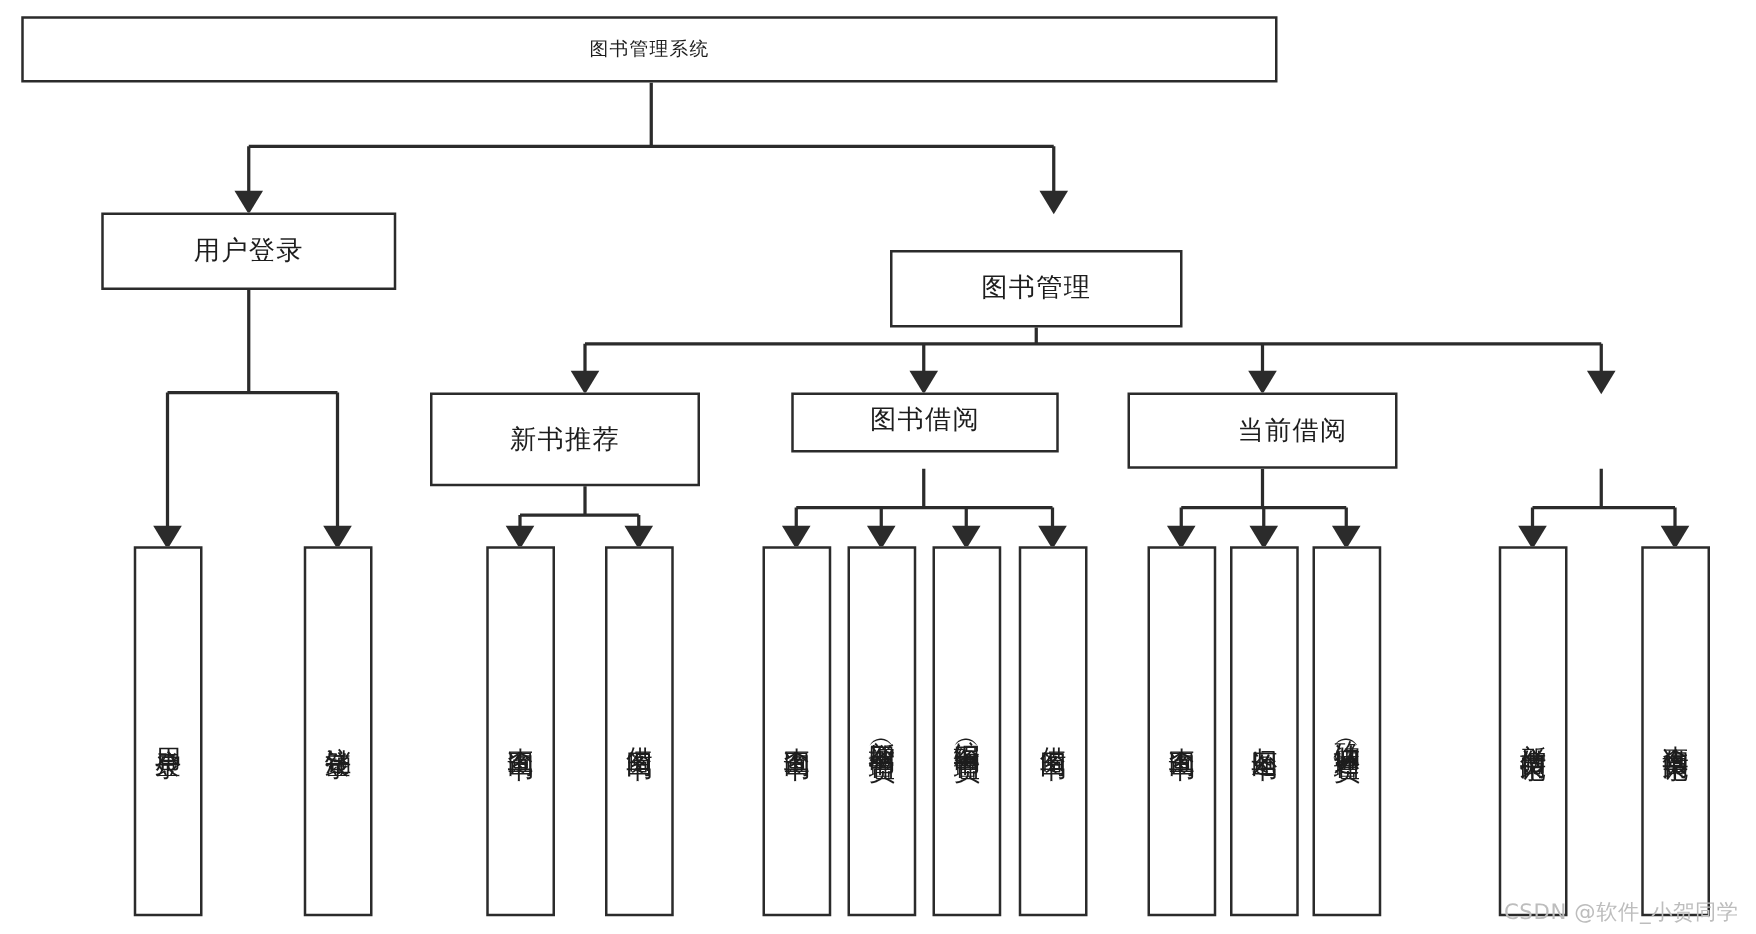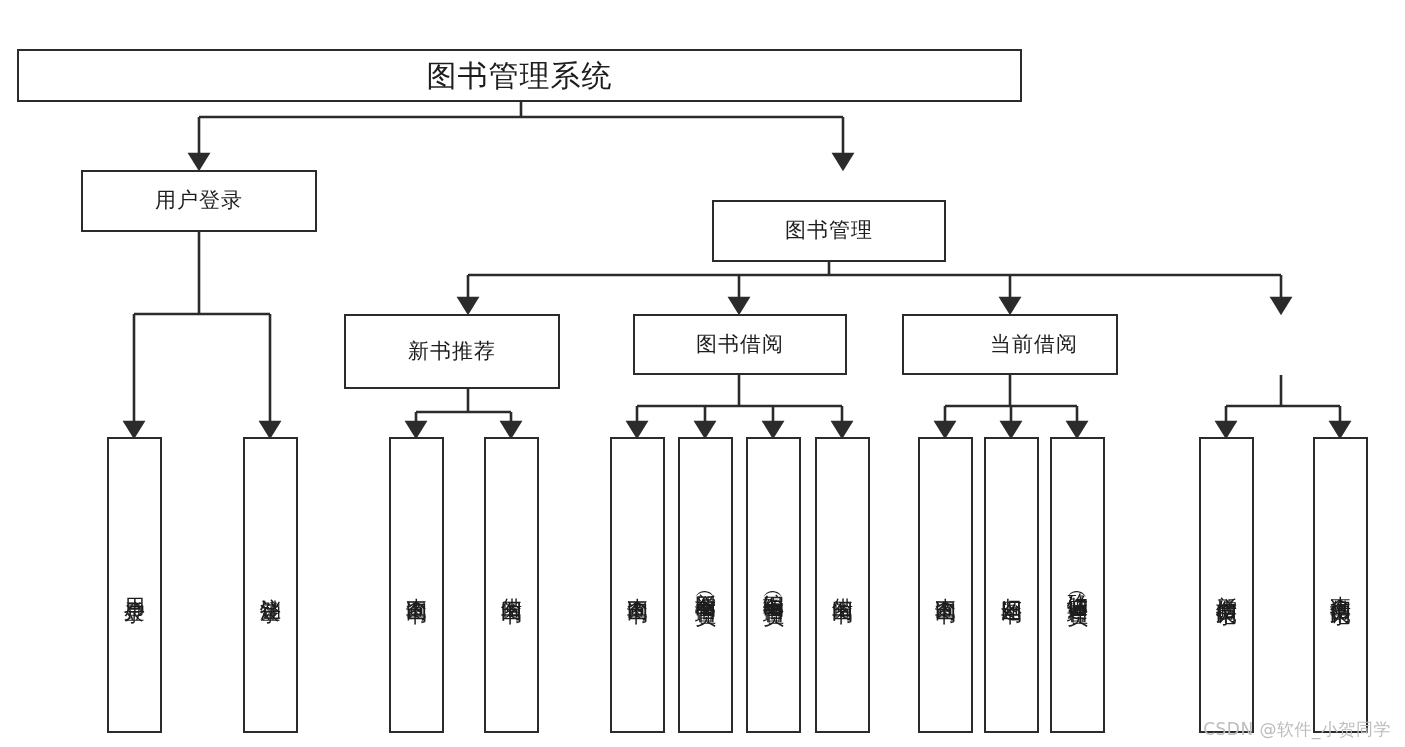--- a/index.html
+++ b/index.html
@@ -33,22 +33,21 @@
     align-items: center;
     justify-content: center;
     color: #1d1d1d;
   }
   .node.horiz {
     font-size: 21px;
     letter-spacing: 1px;
     line-height: 1.1;
   }
   .node.root {
-    font-size: 30px;
-    margin-top: 36px;
+    font-size: 15px;
   }
   .node.vert {
     writing-mode: vertical-rl;
     text-orientation: upright;
     font-size: 21px;
     letter-spacing: 2px;
     padding: 4px 0;
     line-height: 1.05;
   }
   .node.vert > .vtext {
@@ -133,21 +132,21 @@
   <div class="node horiz" style="left:81px; top:170px; width:236px; height:62px;">
     <span>用户登录</span>
   </div>
   <div class="node horiz" style="left:712px; top:170px; width:234px; height:62px;margin-top:30px;">
     <span>图书管理</span>
   </div>
 
   <div class="node horiz" style="left:344px; top:314px; width:216px; height:75px;">
     <span>新书推荐</span>
   </div>
-  <div class="node horiz" style="left:633px; top:314px; width:214px; height:61px;">
+  <div class="node horiz" style="left:633px; top:314px; width:214px; height:48px;font-family:Liberation Mono, monospace;">
     <span>图书借阅</span>
   </div>
   <div class="node horiz" style="left:902px; top:314px; width:216px; height:61px;padding-left:48px;">
     <span>当前借阅</span>
   </div>
 
   <div class="node vert" style="left:107px; top:437px; width:55px; height:296px;">
     <span class="vtext">用户登录</span>
   </div>
   <div class="node vert" style="left:243px; top:437px; width:55px; height:296px;">

